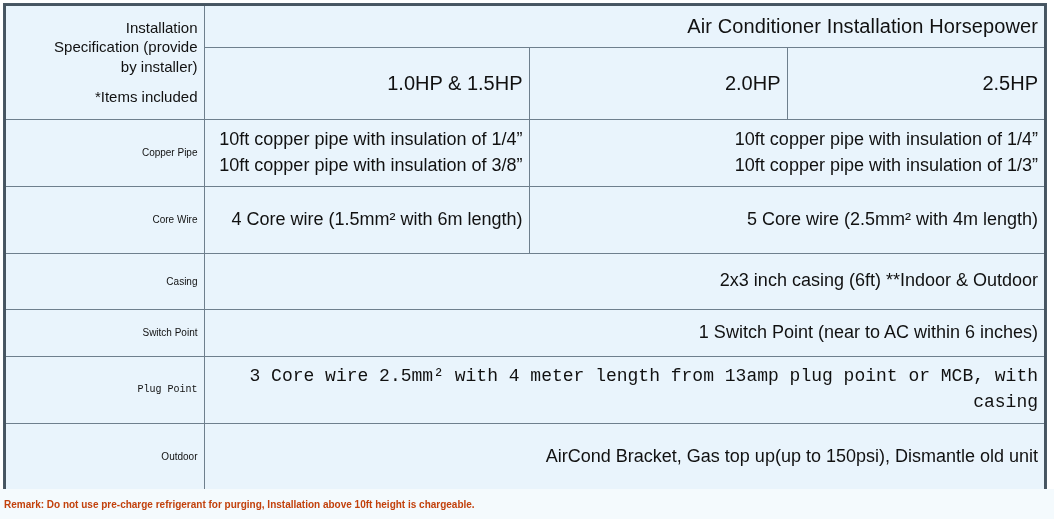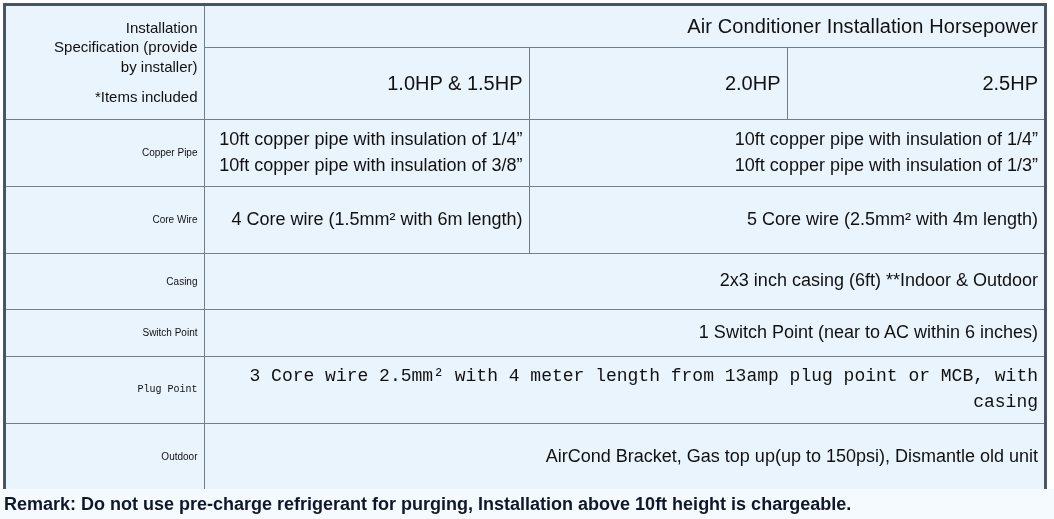--- a/index.html
+++ b/index.html
@@ -104,23 +104,23 @@
     top: 489px;
     width: 1054px;
     height: 30px;
     background: #f4fafd;
     display: flex;
     align-items: center;
     box-sizing: border-box;
     padding-left: 4px;
   }
   .remark-text {
-    font-size: 18px;
+    font-size: 10px;
     font-weight: bold;
-    color: #0f172a;
+    color: #c2410c;
     white-space: nowrap;
   }
 </style>
 </head>
 <body>
 
 <div class="sheet">
 
   <table class="spec">
     <colgroup>

